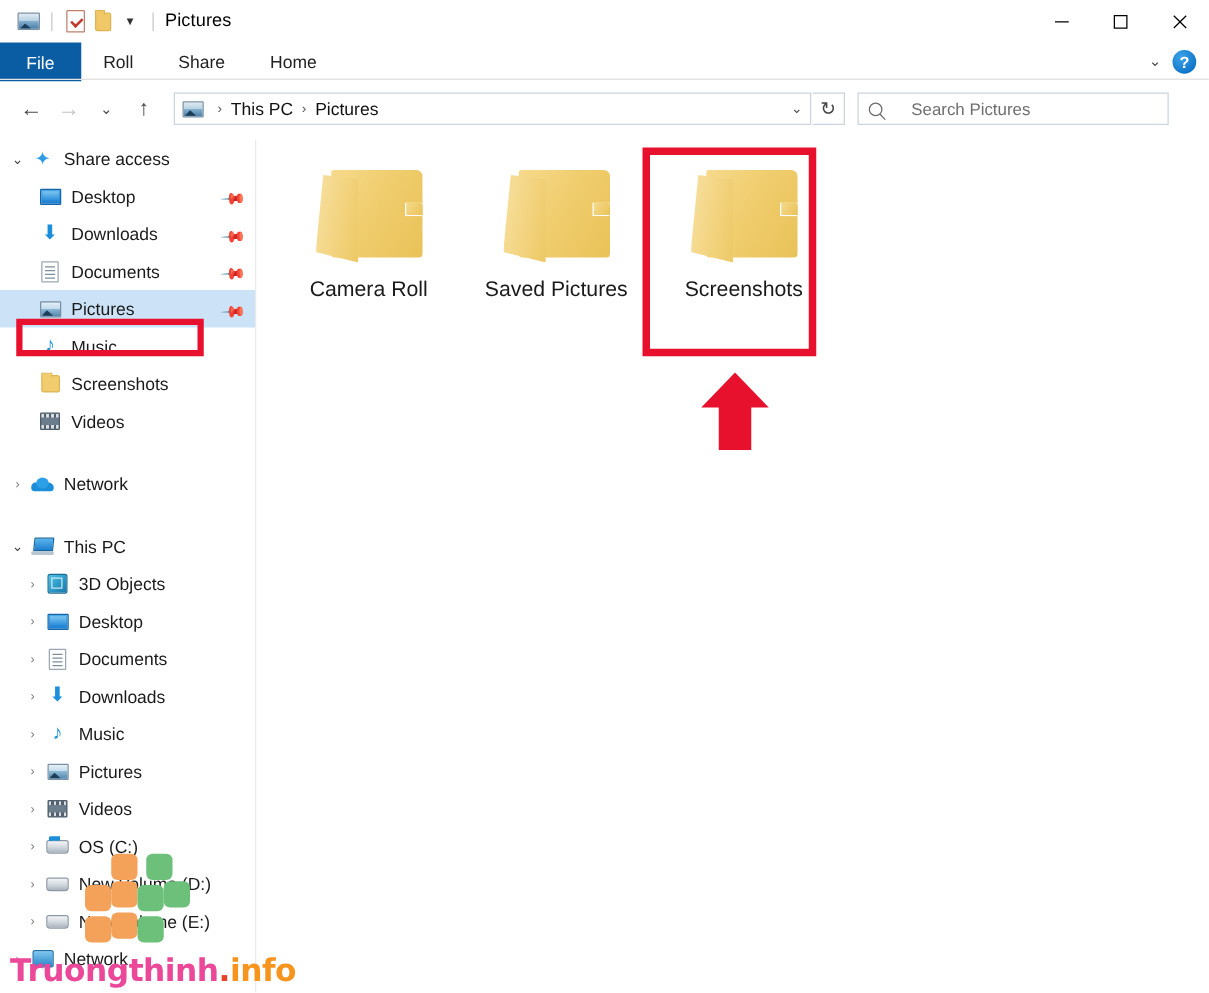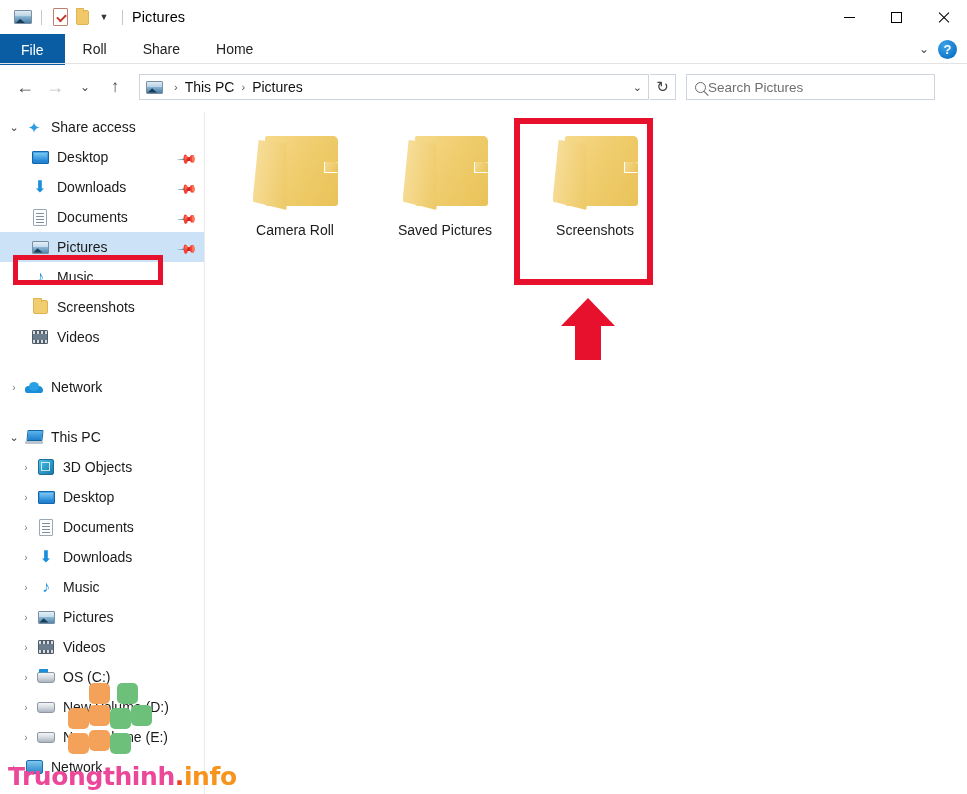--- a/index.html
+++ b/index.html
@@ -135,21 +135,21 @@
     position: absolute; right: 6px; top: 50%; transform: translateY(-50%);
     font-size: 11px; color: #444;
   }
   .refresh-btn {
     width: 26px; height: 26px; margin-left: 1px; border: 1px solid #ccd4de;
     border-left: none; display: flex; align-items: center; justify-content: center;
     font-size: 15px; color: #444; background: #fff;
   }
   .searchbox {
     width: 249px; height: 26px; margin-left: 10px; border: 1px solid #ccd4de;
-    background: #fff; display: flex; align-items: center; padding: 0 8px; gap: 2px;
+    background: #fff; display: flex; align-items: center; padding: 0 8px; gap: 23px;
   }
   .search-glyph {
     width: 11px; height: 11px; border: 1.4px solid #6a6a6a; border-radius: 50%;
     position: relative; flex: 0 0 auto;
   }
   .search-glyph::after {
     content: ""; position: absolute; right: -4px; bottom: -3px; width: 6px;
     height: 1.4px; background: #6a6a6a; transform: rotate(45deg);
   }
   .search-ph { font-size: 13.5px; color: #6f6f6f; }
@@ -312,21 +312,21 @@
     border-radius: 0 3px 0 0;
   }
   
   .folder-big .front {
     position: absolute; left: 0; top: 6px; width: 34px; height: 70px;
     background: linear-gradient(100deg, #f7e0a0 0%, #f2d27c 60%, #ecc965 100%);
     clip-path: polygon(18% 0, 100% 5%, 100% 100%, 0 88%);
     border-radius: 2px;
   }
   .ilabel {
-    font-size: 14px; color: #1a1a1a; 
+    font-size: 17px; color: #1a1a1a; 
     padding: 1px 5px; max-width: 140px; line-height: 1.3;
   }
 
   
   .ann-box {
     position: absolute; border: 6px solid #e8112d; pointer-events: none;
     background: transparent;
   }
   #ann-folder { left: 514px; top: 118px; width: 139px; height: 167px; }
   #ann-sidebar { left: 13px; top: 255px; width: 150px; height: 30px; border-width: 5px; }

